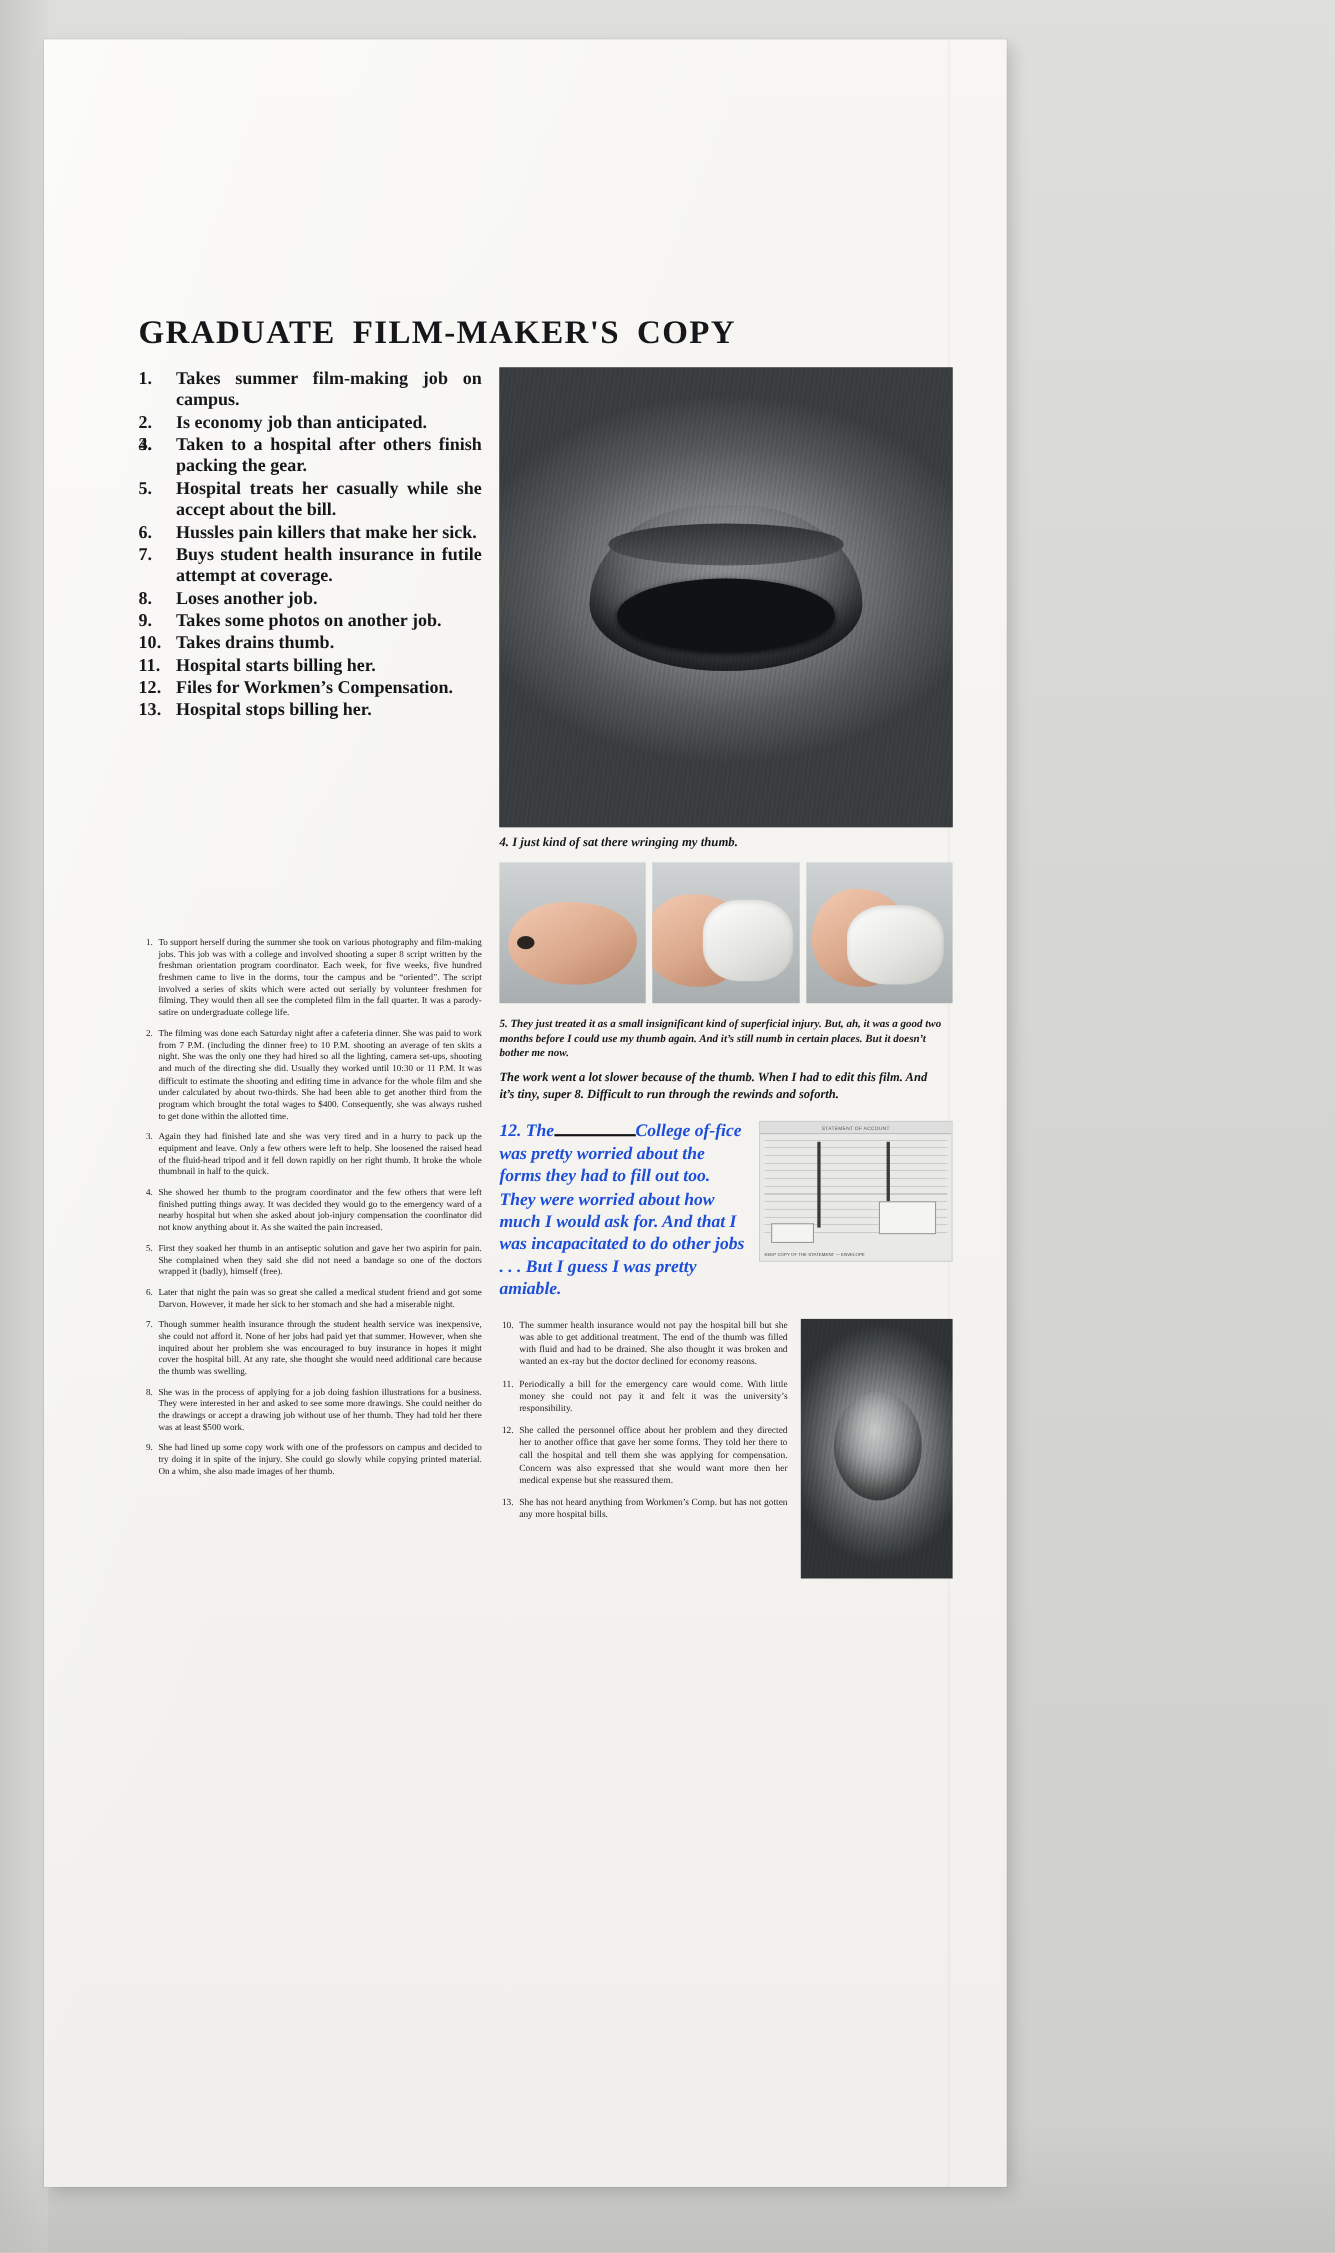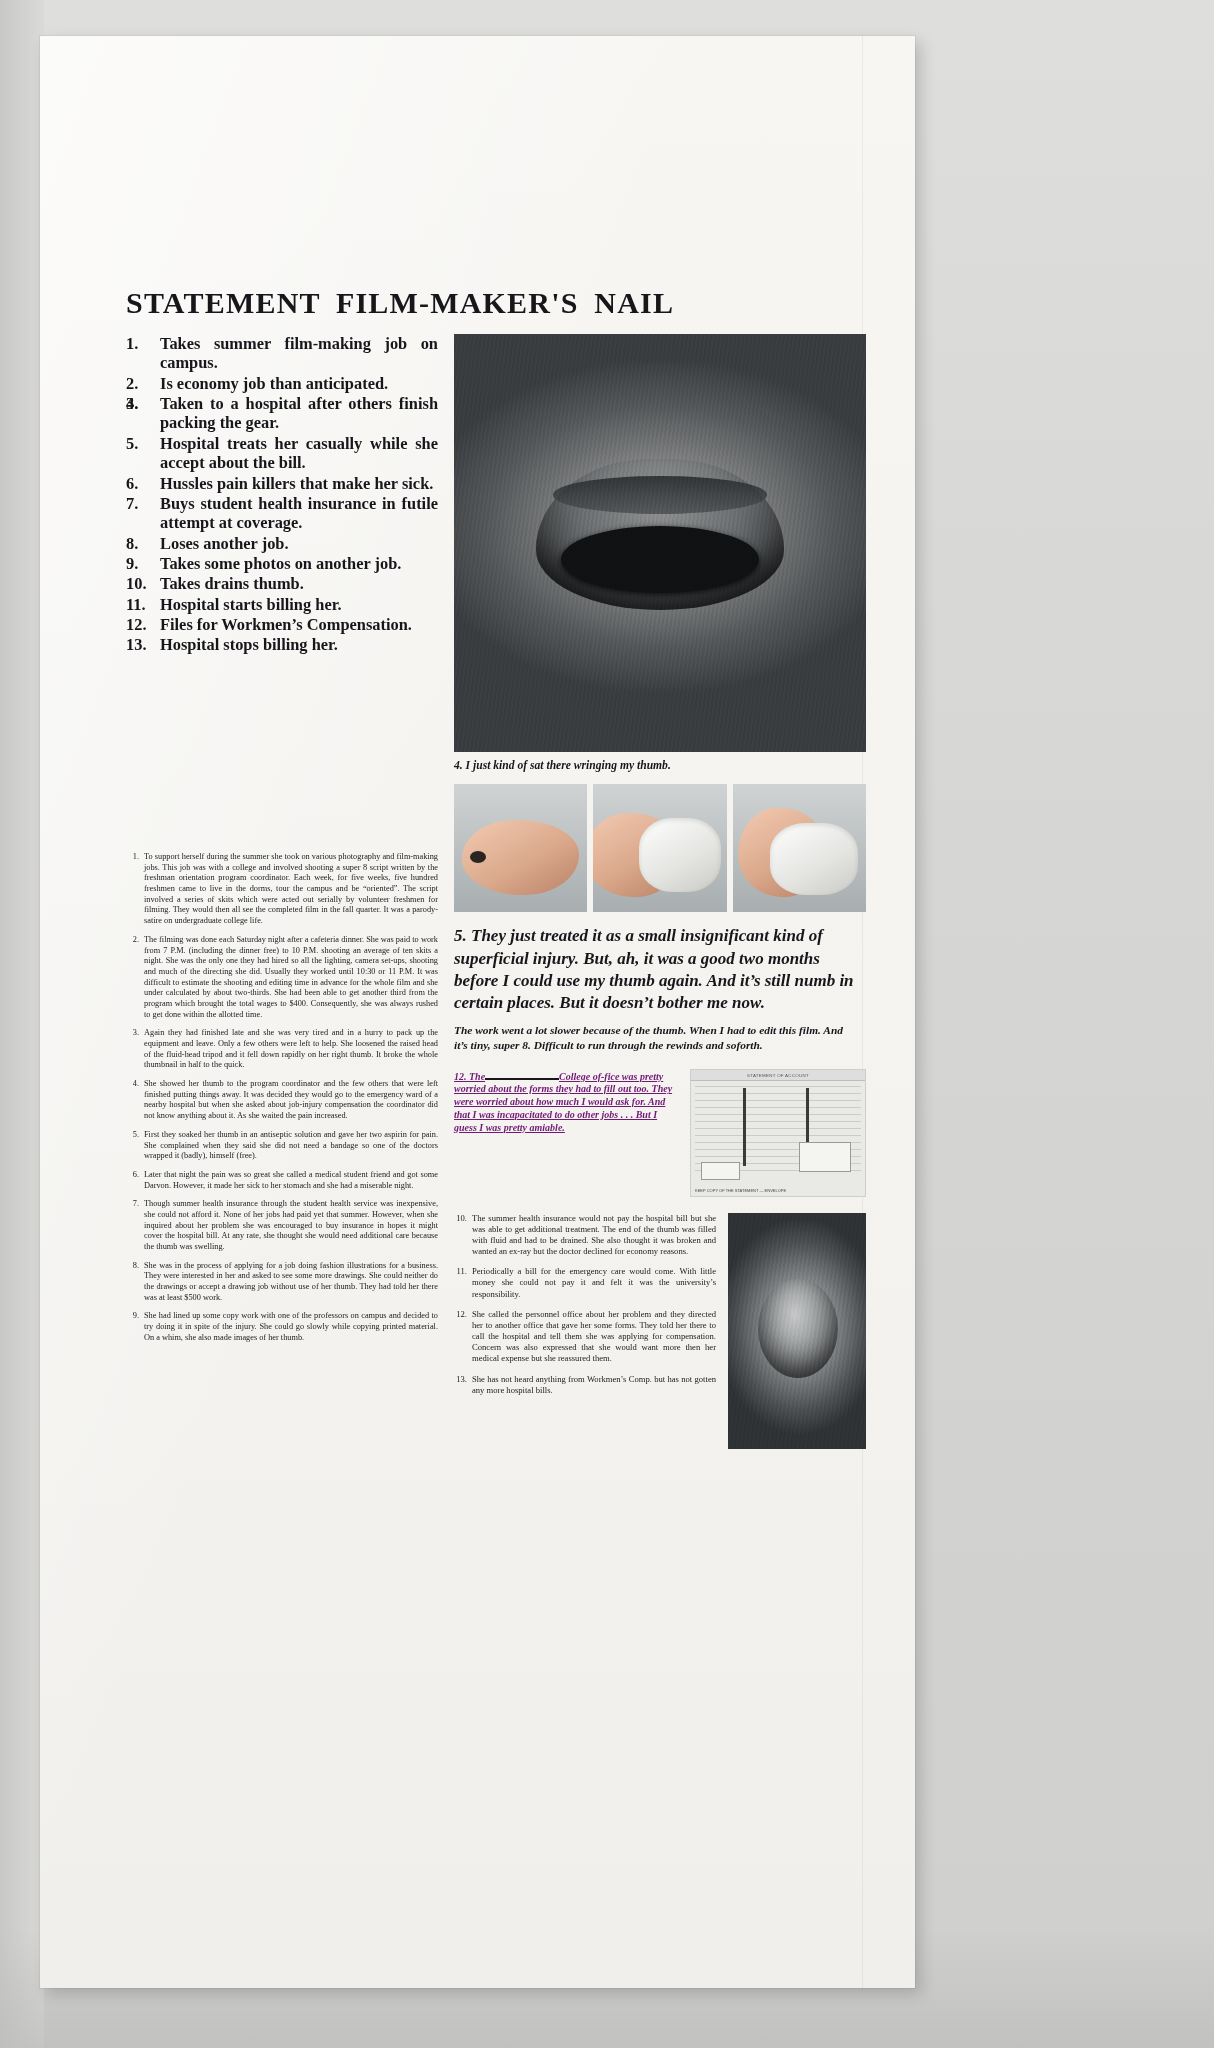--- a/index.html
+++ b/index.html
@@ -144,35 +144,35 @@
   }
   .s1 .hand { left:6%; top:28%; width:88%; height:58%; }
   .s1 .darknail { left:12%; top:52%; }
   .s2 .hand { left:-6%; top:22%; width:72%; height:66%; }
   .s2 .gauze { left:34%; top:26%; width:62%; height:58%; }
   .s3 .hand { left:4%; top:18%; width:66%; height:70%; }
   .s3 .gauze { left:28%; top:30%; width:66%; height:56%; }
 
   .q-italic {
     font-style: italic; font-weight: 700;
-    font-size: 17px; line-height: 1.3;
+    font-size: 10px; line-height: 1.3;
     color:#17161a; margin: 13px 0 0 0;
   }
   .sub-italic {
     font-style: italic; font-weight: 700;
     font-size: 11.4px; line-height: 1.3;
     color:#17161a; margin: 9px 16px 0 0;
   }
 
   
   .row12 { display:flex; gap: 12px; margin-top: 16px; align-items: flex-start; }
   .blk12 {
     width: 224px; flex: 0 0 224px;
     font-style: italic; font-weight: 700;
-    font-size: 10px; line-height: 1.28; color:#701a75;text-decoration:underline;
+    font-size: 16px; line-height: 1.28; color:#1d4ed8;
   }
   .blank-rule { display:inline-block; width:74px; border-bottom:2px solid #17161a; height:11px; }
   .statement {
     flex: 1 1 auto; height: 128px; position:relative; overflow:hidden;
     background:#e9e9e6; border:1px solid #cfcfca;
   }
   .statement .hdr {
     position:absolute; left:0; right:0; top:0; height:11px;
     background:#dedede; border-bottom:1px solid #bdbdbd;
     font-size:4.4px; color:#555; text-align:center; letter-spacing:.3px; padding-top:3px;
@@ -231,21 +231,21 @@
 <div id="page">
   <div id="wall-shade-left"></div>
   <div id="wall-shade-bottom"></div>
 
   <div id="sheet">
     <div id="sheet-inner"></div>
     <div id="seam"></div>
 
     <div class="content">
 
-      <h1 id="title">STATEMENT FILM-MAKER'S NAIL</h1>
+      <h1 id="title">GRADUATE FILM-MAKER'S COPY</h1>
 
       <div class="top-row">
 
         <div class="bigilist-col">
           <ol class="big-list" id="big-list">
               <li><span class="num">1.</span><span>Takes summer film-making job on campus.</span></li>
               <li><span class="num">2.</span><span>Is economy job than anticipated.</span></li>
               <li><span class="num">3.</span></li>
               <li><span class="num">4.</span><span>Taken to a hospital after others finish packing the gear.</span></li>
               <li><span class="num">5.</span><span>Hospital treats her casually while she accept about the bill.</span></li>

